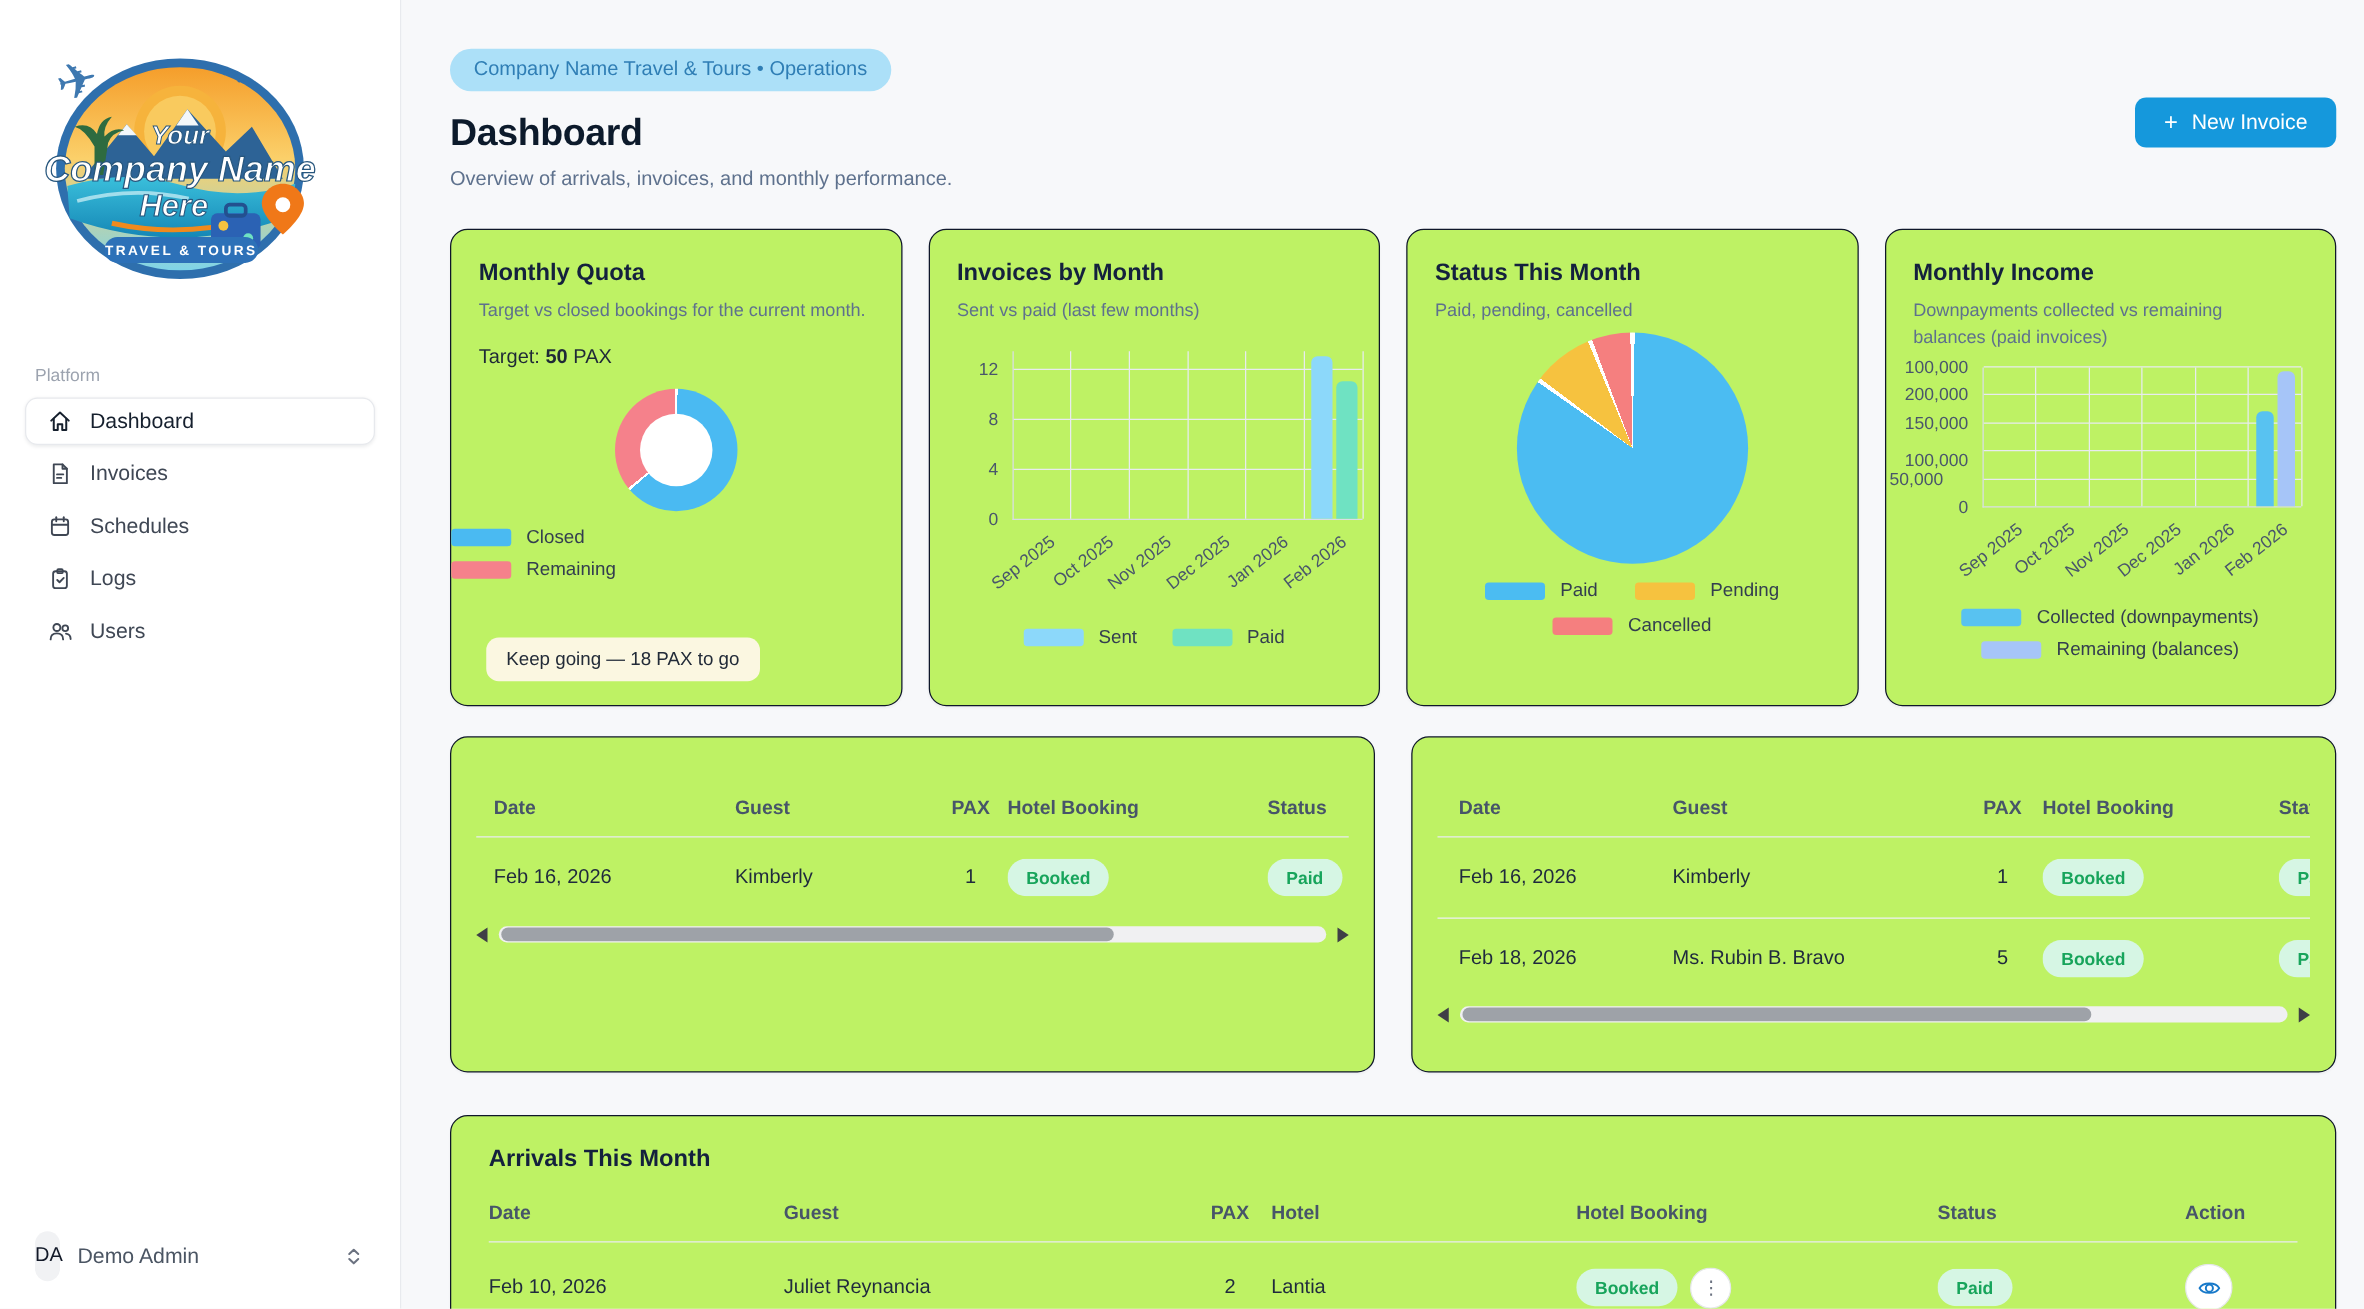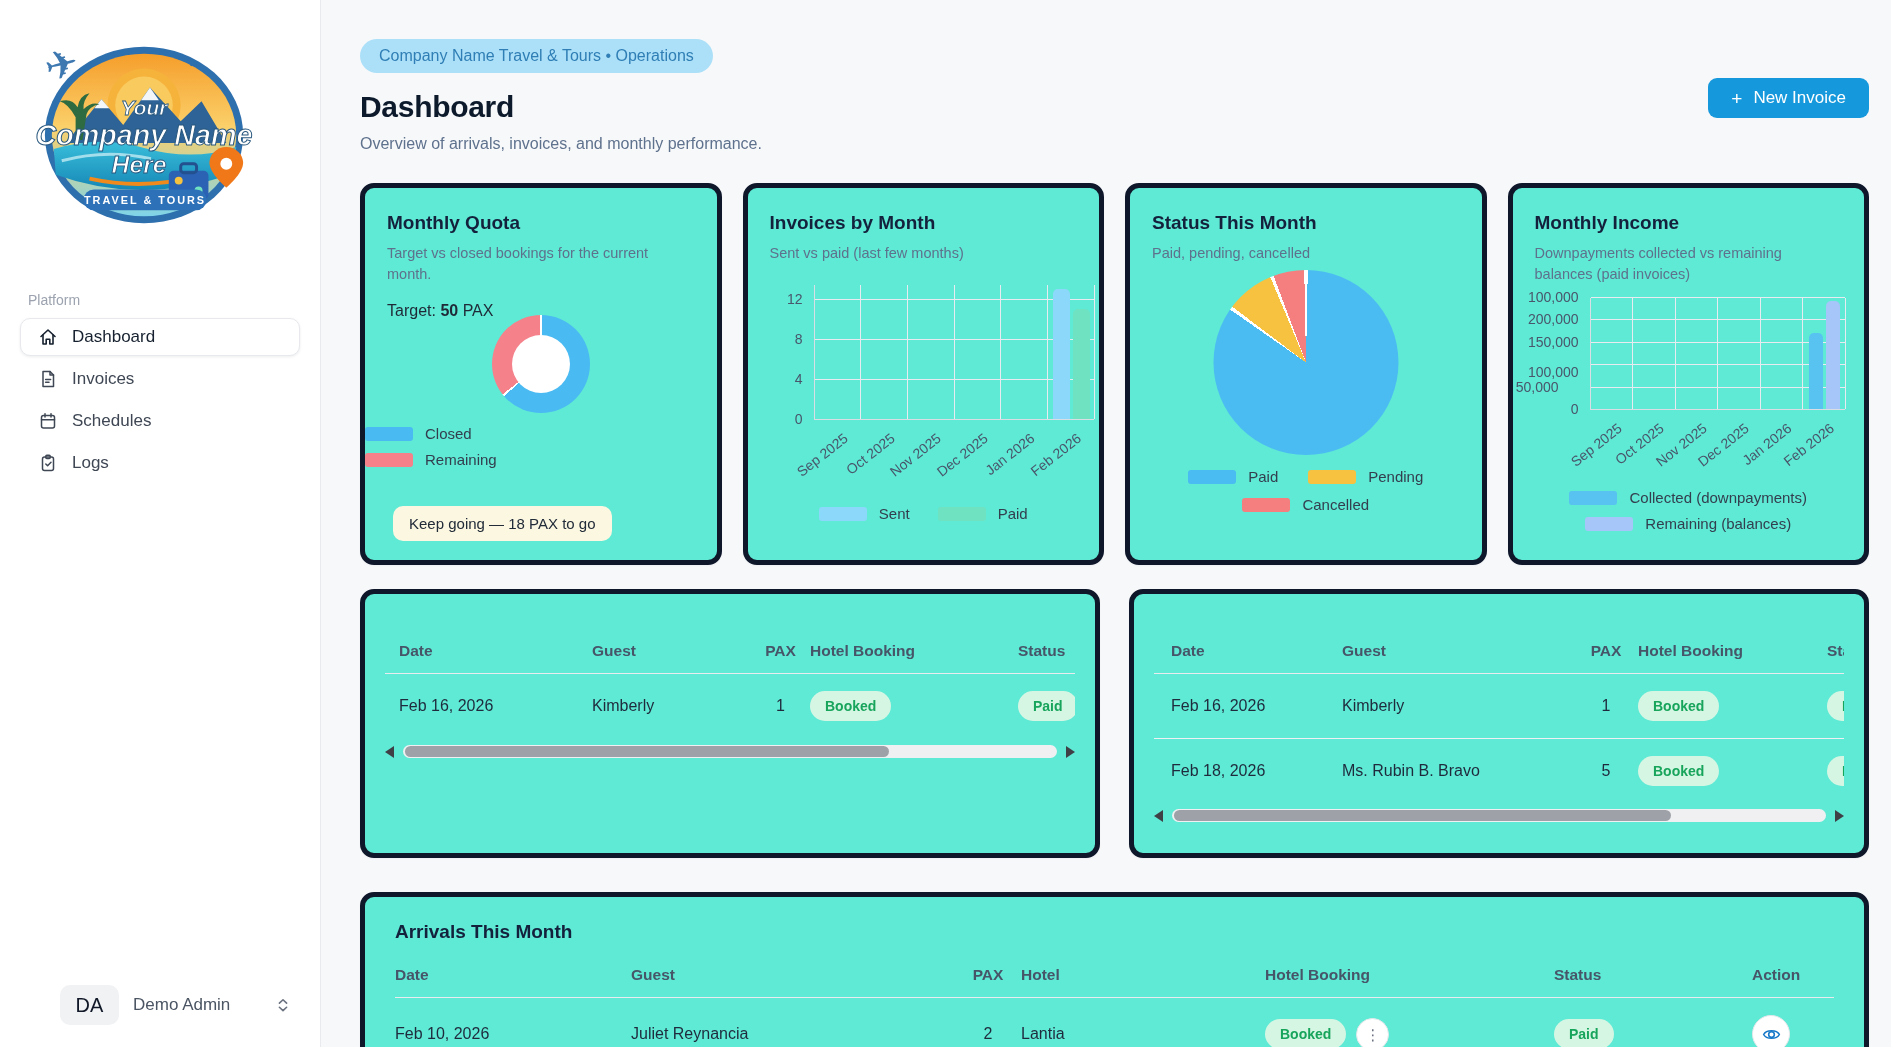--- a/index.html
+++ b/index.html
@@ -12,38 +12,38 @@
   .sidebar { width:321px; min-width:321px; background:#fff; border-right:1px solid #E8EAEE;
     display:flex; flex-direction:column; padding:22px 20px 16px; }
   .logo-box { width:228px; height:228px; margin-left:12px; }
   .platform-label { margin:42px 0 10px 8px; color:#9CA3AF; font-size:14px; }
   .nav { display:flex; flex-direction:column; gap:4px; }
   .nav-item { display:flex; align-items:center; gap:14px; padding:8px 12px 8px 17px;
     border:1px solid transparent; border-radius:10px; color:#3F4754; font-size:17px; cursor:pointer; }
   .nav-item.active { background:#fff; border-color:#E7E9ED; box-shadow:0 1px 3px rgba(16,24,40,.08); color:#16202E; }
   .nav-item svg { flex:0 0 auto; }
   .sidebar-footer { margin-top:auto; display:flex; align-items:center; gap:14px; padding:6px 8px; border-radius:10px; cursor:pointer; }
-  .avatar { width:59px; height:40px; border-radius:10px; background:#F1F2F4; display:grid; place-items:center;
-    font-size:20px; color:#111827;margin-left:32px; }
+  .avatar { width:20px; height:40px; border-radius:10px; background:#F1F2F4; display:grid; place-items:center;
+    font-size:16px; color:#111827; }
   .user-name { font-size:17px; color:#4B5563; flex:1; }
   .chevrons { color:#6B7280; display:flex; }
   
   .main { flex:1; padding:39px 22px 0 39px; position:relative; }
   .header-row { display:flex; justify-content:space-between; align-items:flex-start; }
   .badge-pill { display:inline-block; background:#ACE0F8; color:#2F7EB5; padding:8px 19px;
     border-radius:999px; font-size:16px; font-weight:500; }
   .page-title { margin-top:17px; font-size:30px; font-weight:700; color:#0C1A2B; letter-spacing:-.3px; }
   .page-subtitle { margin-top:11px; font-size:16px; color:#5E718D; }
   .new-invoice-btn { margin-top:39px; display:flex; align-items:center; gap:11px; background:#1598DC;
     color:#fff; border:none; border-radius:9px; padding:10px 23px; font-size:17px; cursor:pointer;
     font-family:"Liberation Sans", sans-serif; }
   .plus-glyph { font-size:19px; line-height:1; }
   
   .cards-row { display:grid; grid-template-columns:repeat(4,1fr); gap:21px; margin-top:30px; }
-  .card { background:#5eead4; border:5px solid #0f172a; border-radius:14px;
+  .card { background:#bef264; border:1px solid #0f172a; border-radius:14px;
     box-shadow:0 1px 2px rgba(16,24,40,.04); padding:24px 22px; position:relative; }
   .cards-row .card { height:382px; }
   .card-title { font-size:19px; font-weight:700; color:#14213D; }
   .card-sub { margin-top:9px; font-size:14.5px; color:#5E718D; line-height:1.45; }
   .target-line { margin-top:17px; font-size:16px; color:#1F2937; }
   .donut { position:absolute; top:127px; left:50%; transform:translateX(-50%); width:98px; height:98px; border-radius:50%; }
   .donut::after { content:""; position:absolute; inset:20px; background:#fff; border-radius:50%; }
   .legend-v { position:absolute; top:237px; left:0; right:0; display:flex; flex-direction:column; align-items:flex-start; gap:9px; }
   .legend-h { position:absolute; top:317px; left:0; right:0; display:flex; justify-content:center; gap:28px; }
   .legend-wrap { position:absolute; top:280px; left:0; right:0; display:flex; justify-content:center; }
@@ -179,20 +179,31 @@
       <div class="nav-item">
         <span style="display: flex;">
           <svg width="20" height="20" viewBox="0 0 20 20" fill="none" stroke="currentColor" stroke-width="1.5" stroke-linecap="round" stroke-linejoin="round">
             <rect x="4.5" y="4" width="11" height="13.5" rx="2"></rect>
             <rect x="7.8" y="2.3" width="4.4" height="3.2" rx="1"></rect>
             <path d="M7.8 11 l1.8 1.8 L13 9.3"></path>
           </svg>
         </span>
         <span>Logs</span>
       </div>
+      <div class="nav-item">
+        <span style="display: flex;">
+          <svg width="20" height="20" viewBox="0 0 20 20" fill="none" stroke="currentColor" stroke-width="1.5" stroke-linecap="round" stroke-linejoin="round">
+            <circle cx="7.5" cy="7" r="2.8"></circle>
+            <path d="M2.5 16.5 c0-3.2 2.2-4.8 5-4.8 s5 1.6 5 4.8"></path>
+            <circle cx="14.2" cy="7.6" r="2.3"></circle>
+            <path d="M14.8 11.9 c2.2 0.3 3.7 1.8 3.7 4.3"></path>
+          </svg>
+        </span>
+        <span>Users</span>
+      </div>
     </nav>
 
   <div class="sidebar-footer">
     <div class="avatar">DA</div>
     <div class="user-name">Demo Admin</div>
     <span class="chevrons">
       <svg width="18" height="18" viewBox="0 0 20 20" fill="none" stroke="currentColor" stroke-width="1.8" stroke-linecap="round" stroke-linejoin="round">
         <path d="M6 8 L10 4.2 L14 8"></path>
           <path d="M6 12.5 L10 16.3 L14 12.5"></path>
       </svg>

